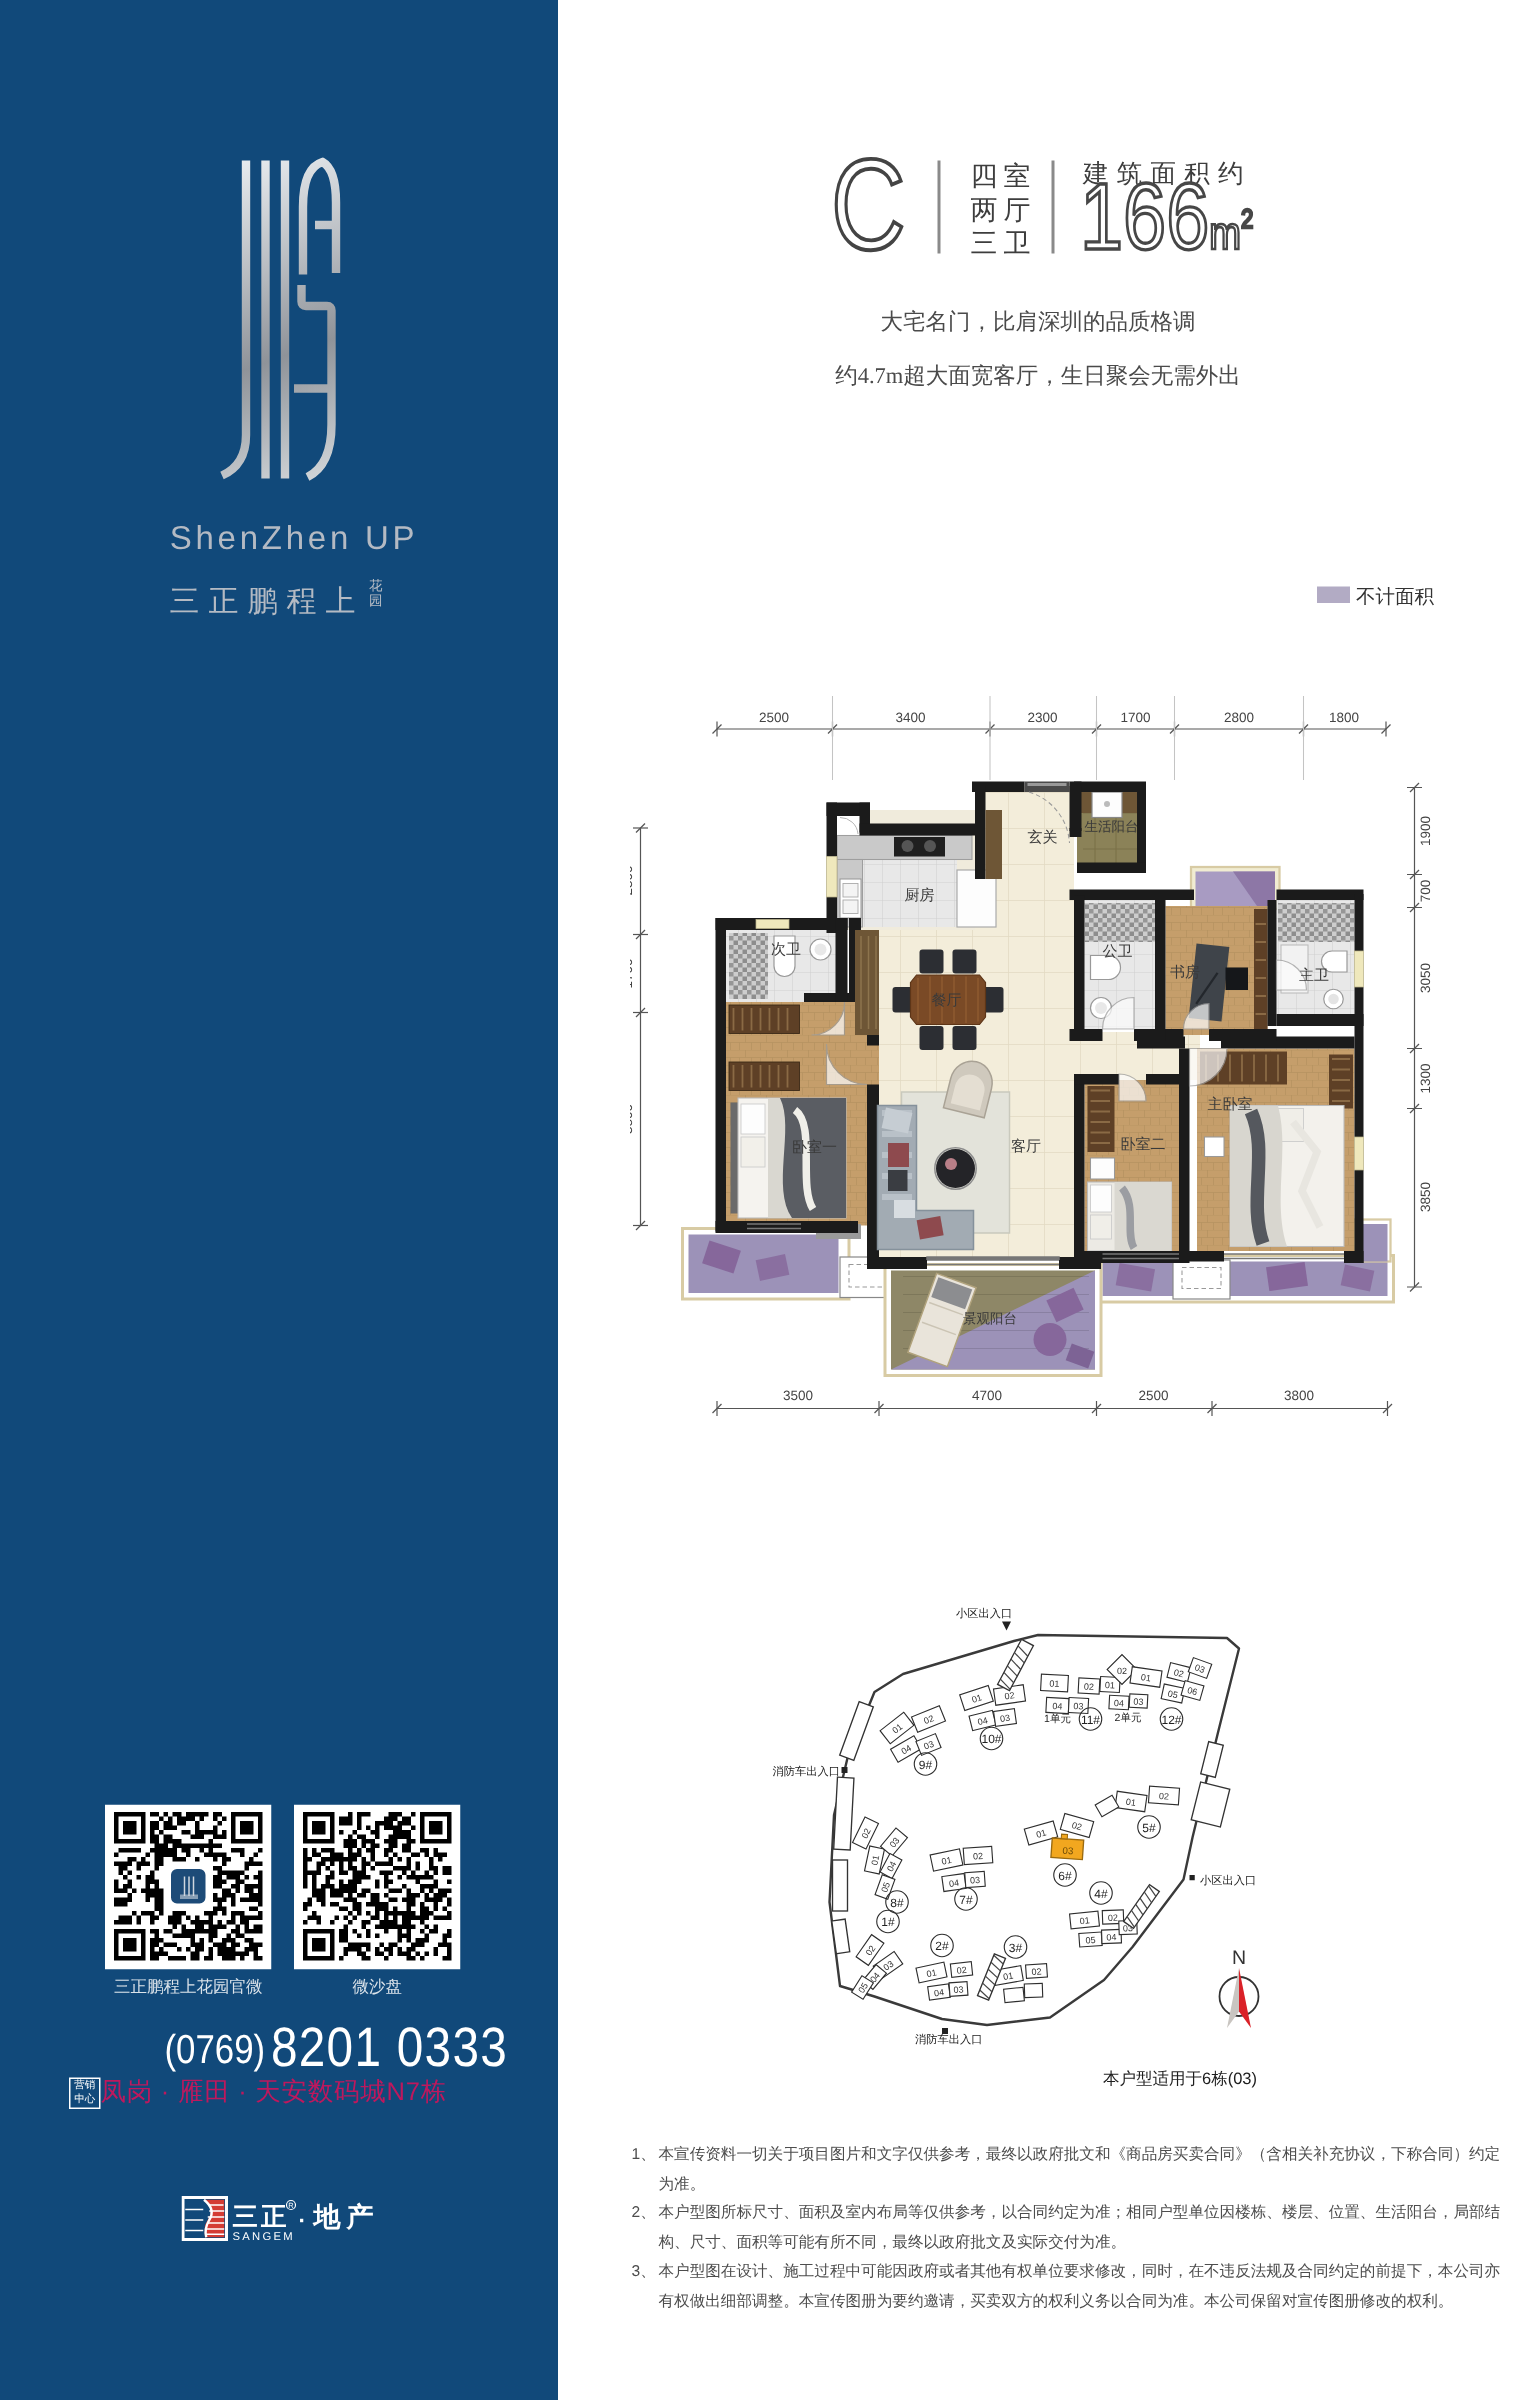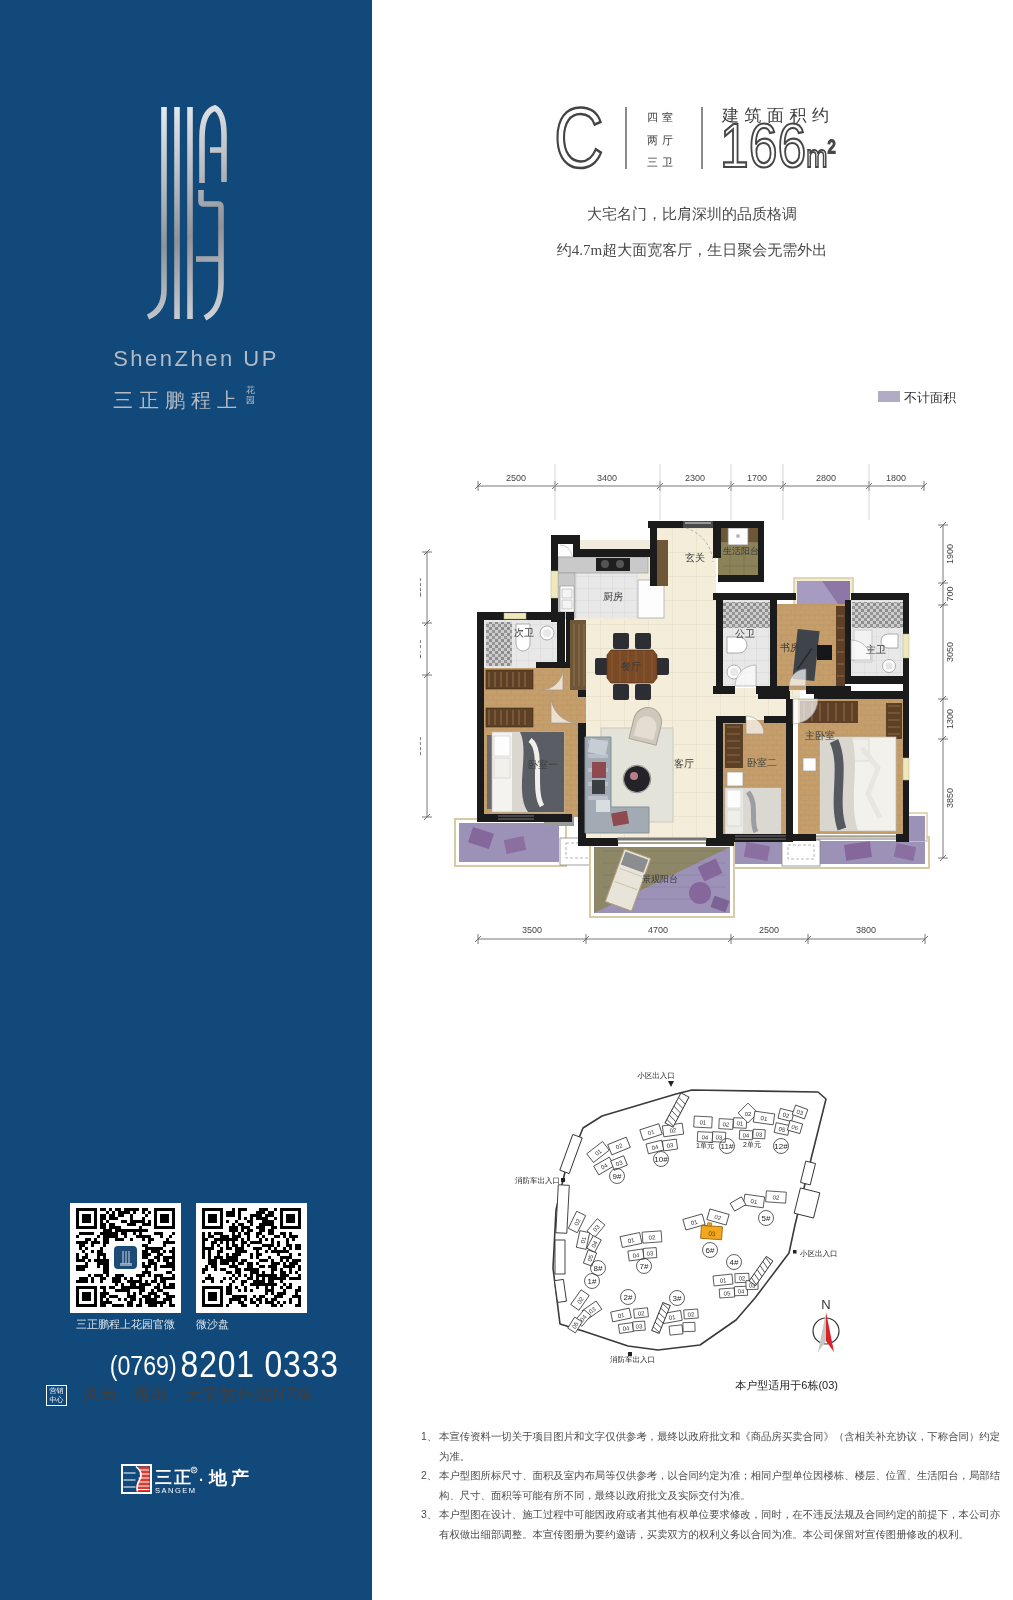--- a/index.html
+++ b/index.html
@@ -52,29 +52,29 @@
 
 <div class="abs" style="left:70px;top:1317px;width:111px;text-align:center;color:#dbe3ea;font-size:11px;">三正鹏程上花园官微</div>
 
 <svg class="abs" style="left:196px;top:1203px;" width="111" height="110" viewBox="0 0 111 110">
   <rect width="111" height="110" fill="#fff"></rect>
   <g transform="translate(6,5)">
     <path fill="#000" d="M0 0h21v3h-21zM30 0h3v3h-3zM36 0h9v3h-9zM57 0h9v3h-9zM72 0h3v3h-3zM78 0h21v3h-21zM0 3h3v3h-3zM18 3h3v3h-3zM24 3h9v3h-9zM36 3h3v3h-3zM54 3h9v3h-9zM66 3h6v3h-6zM78 3h3v3h-3zM96 3h3v3h-3zM0 6h3v3h-3zM6 6h9v3h-9zM18 6h3v3h-3zM24 6h9v3h-9zM36 6h3v3h-3zM48 6h12v3h-12zM63 6h9v3h-9zM78 6h3v3h-3zM84 6h9v3h-9zM96 6h3v3h-3zM0 9h3v3h-3zM6 9h9v3h-9zM18 9h3v3h-3zM36 9h3v3h-3zM42 9h3v3h-3zM48 9h3v3h-3zM54 9h12v3h-12zM72 9h3v3h-3zM78 9h3v3h-3zM84 9h9v3h-9zM96 9h3v3h-3zM0 12h3v3h-3zM6 12h9v3h-9zM18 12h3v3h-3zM24 12h3v3h-3zM33 12h3v3h-3zM45 12h6v3h-6zM60 12h12v3h-12zM78 12h3v3h-3zM84 12h9v3h-9zM96 12h3v3h-3zM0 15h3v3h-3zM18 15h3v3h-3zM30 15h3v3h-3zM36 15h6v3h-6zM48 15h3v3h-3zM57 15h15v3h-15zM78 15h3v3h-3zM96 15h3v3h-3zM0 18h21v3h-21zM27 18h9v3h-9zM39 18h9v3h-9zM54 18h9v3h-9zM69 18h6v3h-6zM78 18h21v3h-21zM27 21h9v3h-9zM39 21h3v3h-3zM45 21h6v3h-6zM57 21h6v3h-6zM66 21h6v3h-6zM0 24h3v3h-3zM6 24h3v3h-3zM12 24h9v3h-9zM30 24h3v3h-3zM36 24h3v3h-3zM42 24h6v3h-6zM54 24h6v3h-6zM66 24h6v3h-6zM78 24h6v3h-6zM87 24h3v3h-3zM0 27h3v3h-3zM6 27h6v3h-6zM18 27h9v3h-9zM30 27h9v3h-9zM45 27h3v3h-3zM54 27h3v3h-3zM60 27h3v3h-3zM72 27h6v3h-6zM81 27h3v3h-3zM87 27h9v3h-9zM0 30h6v3h-6zM12 30h24v3h-24zM39 30h3v3h-3zM45 30h3v3h-3zM57 30h3v3h-3zM63 30h3v3h-3zM69 30h3v3h-3zM84 30h3v3h-3zM90 30h3v3h-3zM0 33h3v3h-3zM9 33h6v3h-6zM18 33h3v3h-3zM24 33h3v3h-3zM30 33h3v3h-3zM39 33h6v3h-6zM48 33h12v3h-12zM69 33h3v3h-3zM75 33h3v3h-3zM84 33h3v3h-3zM0 36h3v3h-3zM9 36h3v3h-3zM15 36h3v3h-3zM24 36h3v3h-3zM30 36h6v3h-6zM39 36h3v3h-3zM45 36h3v3h-3zM60 36h12v3h-12zM75 36h3v3h-3zM84 36h6v3h-6zM93 36h6v3h-6zM0 39h12v3h-12zM18 39h3v3h-3zM24 39h6v3h-6zM33 39h9v3h-9zM51 39h9v3h-9zM66 39h3v3h-3zM72 39h3v3h-3zM81 39h3v3h-3zM87 39h3v3h-3zM93 39h6v3h-6zM0 42h3v3h-3zM6 42h3v3h-3zM15 42h6v3h-6zM33 42h12v3h-12zM54 42h3v3h-3zM63 42h3v3h-3zM69 42h18v3h-18zM0 45h3v3h-3zM6 45h3v3h-3zM15 45h3v3h-3zM24 45h3v3h-3zM30 45h9v3h-9zM48 45h3v3h-3zM54 45h6v3h-6zM75 45h3v3h-3zM87 45h3v3h-3zM96 45h3v3h-3zM0 48h3v3h-3zM6 48h3v3h-3zM12 48h9v3h-9zM24 48h12v3h-12zM48 48h3v3h-3zM54 48h3v3h-3zM66 48h3v3h-3zM78 48h12v3h-12zM6 51h9v3h-9zM18 51h18v3h-18zM39 51h6v3h-6zM57 51h9v3h-9zM69 51h3v3h-3zM78 51h3v3h-3zM84 51h3v3h-3zM90 51h9v3h-9zM6 54h9v3h-9zM18 54h9v3h-9zM30 54h3v3h-3zM36 54h6v3h-6zM45 54h6v3h-6zM54 54h3v3h-3zM69 54h9v3h-9zM81 54h3v3h-3zM87 54h9v3h-9zM3 57h3v3h-3zM9 57h6v3h-6zM27 57h9v3h-9zM45 57h6v3h-6zM57 57h6v3h-6zM66 57h9v3h-9zM81 57h12v3h-12zM96 57h3v3h-3zM0 60h6v3h-6zM12 60h3v3h-3zM18 60h6v3h-6zM33 60h6v3h-6zM42 60h15v3h-15zM69 60h6v3h-6zM78 60h3v3h-3zM87 60h3v3h-3zM96 60h3v3h-3zM0 63h3v3h-3zM24 63h6v3h-6zM33 63h6v3h-6zM48 63h9v3h-9zM60 63h3v3h-3zM69 63h3v3h-3zM78 63h6v3h-6zM87 63h3v3h-3zM93 63h3v3h-3zM6 66h3v3h-3zM30 66h3v3h-3zM36 66h3v3h-3zM42 66h3v3h-3zM48 66h3v3h-3zM54 66h21v3h-21zM78 66h9v3h-9zM96 66h3v3h-3zM3 69h9v3h-9zM21 69h3v3h-3zM27 69h3v3h-3zM33 69h3v3h-3zM45 69h6v3h-6zM54 69h3v3h-3zM60 69h3v3h-3zM66 69h18v3h-18zM87 69h12v3h-12zM0 72h3v3h-3zM9 72h3v3h-3zM18 72h3v3h-3zM30 72h3v3h-3zM39 72h6v3h-6zM51 72h12v3h-12zM66 72h6v3h-6zM78 72h3v3h-3zM27 75h3v3h-3zM39 75h3v3h-3zM48 75h27v3h-27zM81 75h3v3h-3zM87 75h3v3h-3zM0 78h21v3h-21zM24 78h6v3h-6zM33 78h3v3h-3zM42 78h3v3h-3zM54 78h3v3h-3zM63 78h3v3h-3zM69 78h3v3h-3zM78 78h3v3h-3zM84 78h6v3h-6zM96 78h3v3h-3zM0 81h3v3h-3zM18 81h3v3h-3zM24 81h6v3h-6zM36 81h3v3h-3zM42 81h3v3h-3zM48 81h3v3h-3zM63 81h9v3h-9zM81 81h3v3h-3zM93 81h6v3h-6zM0 84h3v3h-3zM6 84h9v3h-9zM18 84h3v3h-3zM24 84h6v3h-6zM63 84h3v3h-3zM69 84h3v3h-3zM75 84h9v3h-9zM93 84h3v3h-3zM0 87h3v3h-3zM6 87h9v3h-9zM18 87h3v3h-3zM30 87h15v3h-15zM51 87h3v3h-3zM57 87h6v3h-6zM72 87h9v3h-9zM90 87h9v3h-9zM0 90h3v3h-3zM6 90h9v3h-9zM18 90h3v3h-3zM27 90h12v3h-12zM42 90h3v3h-3zM48 90h3v3h-3zM54 90h6v3h-6zM63 90h3v3h-3zM69 90h6v3h-6zM87 90h3v3h-3zM96 90h3v3h-3zM0 93h3v3h-3zM18 93h3v3h-3zM27 93h3v3h-3zM36 93h6v3h-6zM48 93h6v3h-6zM57 93h3v3h-3zM63 93h9v3h-9zM75 93h3v3h-3zM81 93h3v3h-3zM87 93h3v3h-3zM96 93h3v3h-3zM0 96h21v3h-21zM24 96h3v3h-3zM39 96h6v3h-6zM54 96h3v3h-3zM69 96h6v3h-6zM78 96h3v3h-3zM93 96h6v3h-6z"></path>
   </g>
 </svg>
 
-<div class="abs" style="left:196px;top:1317px;width:111px;text-align:left;color:#dbe3ea;font-size:11px;">微沙盘</div>
+<div class="abs" style="left:196px;top:1317px;width:111px;text-align:center;color:#dbe3ea;font-size:11px;">微沙盘</div>
 
 <div class="abs" style="left:0px;top:1344px;width:448px;text-align:center;color:#fff;white-space:nowrap;">
   <span style="display:inline-block;transform:scaleX(0.86);"><span style="font-size:27px;letter-spacing:0px;vertical-align:2px;">(0769)</span> <span style="font-size:37px;letter-spacing:1px;">8201 0333</span></span>
 </div>
 
 <div class="abs" style="left:46px;top:1385px;width:19px;height:19px;border:1px solid #fff;color:#fff;font-size:7px;line-height:9px;text-align:center;">营销<br>中心</div>
 
-<div class="abs" style="left:67px;top:1383px;color:#404040;font-size:17px;letter-spacing:0.5px;margin-left:15px;">凤岗 · 雁田 · 天安数码城N7栋</div>
+<div class="abs" style="left:67px;top:1383px;color:#be185d;font-size:17px;letter-spacing:0.5px;">凤岗 · 雁田 · 天安数码城N7栋</div>
 
 <svg class="abs" style="left:121px;top:1464px;" width="135" height="31" viewBox="0 0 135 31">
   <g>
     <rect x="1" y="1" width="29" height="28" fill="none" stroke="#fff" stroke-width="2"></rect>
     <rect x="2.5" y="2.5" width="13" height="25" fill="#11497a"></rect>
     <path d="M15.5 2.5 h13 v25 h-13 z" fill="#d43c34"></path>
     <path d="M15.5 2.5 Q22 8 18 15 Q13 23 15.5 27.5 h-3 V2.5 z" fill="#11497a"></path>
     <path d="M15 2.5 Q23 9 18.5 16 Q15 22 16.5 27.5" fill="none" stroke="#fff" stroke-width="1.6"></path>
     <g stroke="#fff" stroke-width="1.1">
       <path d="M2.5 9 h12 M2.5 16 h12 M2.5 23 h12"></path>
@@ -88,21 +88,21 @@
   <text x="73" y="8" fill="#fff" font-size="5" text-anchor="middle">R</text>
   <text x="34" y="29" fill="#fff" font-size="7.5" letter-spacing="1.5">SANGEM</text>
   <text x="78" y="21" fill="#fff" font-size="15" font-weight="bold">·</text>
   <text x="88" y="20" fill="#fff" font-size="18" font-weight="bold" letter-spacing="4">地产</text>
 </svg>
 
 <div class="abs" style="left:554px;top:98px;width:70px;color:#fff;-webkit-text-stroke:2.6px #444;font-size:86px;line-height:78px;transform:scaleX(0.80);transform-origin:left;">C</div>
 
 <div class="abs" style="left:625px;top:107px;width:1.5px;height:62px;background:#8a8a8a;"></div>
 
-<div class="abs" style="left:647px;top:106px;color:#3d3d3d;font-size:11px;line-height:22.5px;letter-spacing:4px;">四室<br>两厅<br>三卫</div>
+<div class="abs" style="left:647px;top:106px;color:#3d3d3d;font-size:18px;line-height:22.5px;letter-spacing:4px;">四室<br>两厅<br>三卫</div>
 
 <div class="abs" style="left:701px;top:107px;width:1.5px;height:62px;background:#8a8a8a;"></div>
 
 <div class="abs" style="left:722px;top:104px;color:#3d3d3d;font-size:17px;letter-spacing:5.5px;">建筑面积约</div>
 
 <div class="abs" style="left:720px;top:116px;color:#fff;-webkit-text-stroke:2.2px #474747;font-size:63px;line-height:58px;white-space:nowrap;"><span style="display:inline-block;transform:scaleX(0.82);transform-origin:left;">166<span style="font-size:31px;-webkit-text-stroke:1.8px #474747;">m<sup style="font-size:18px;vertical-align:14px;">2</sup></span></span></div>
 
 <div class="abs" style="left:392px;top:205px;width:600px;text-align:center;color:#4a4a4a;font-size:15px;font-family:Liberation Serif, serif;">
   <div style="margin-bottom:17px;">大宅名门，比肩深圳的品质格调</div>
   <div style="margin-bottom:15px;">约4.7m超大面宽客厅，生日聚会无需外出</div>

